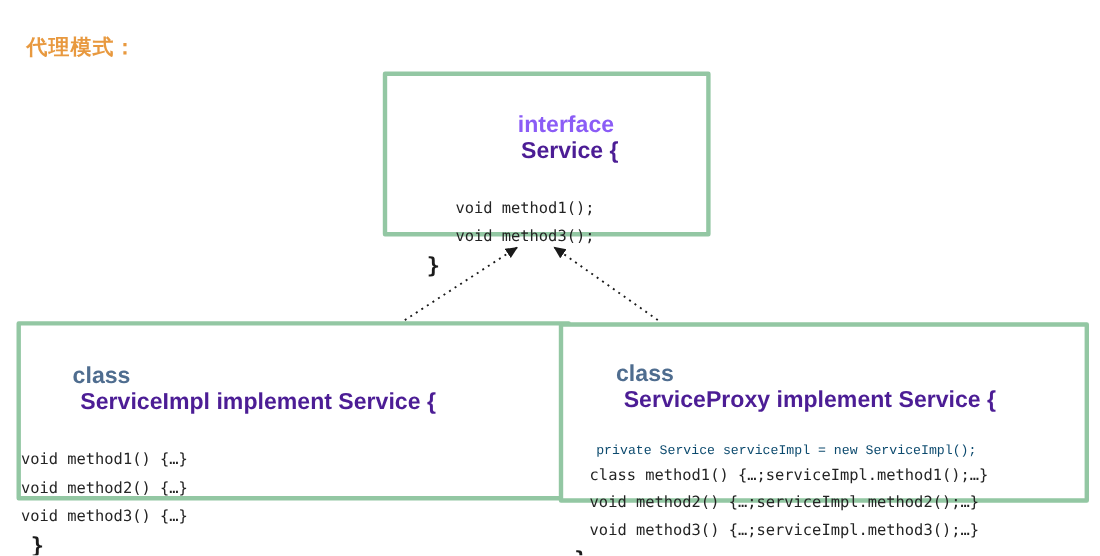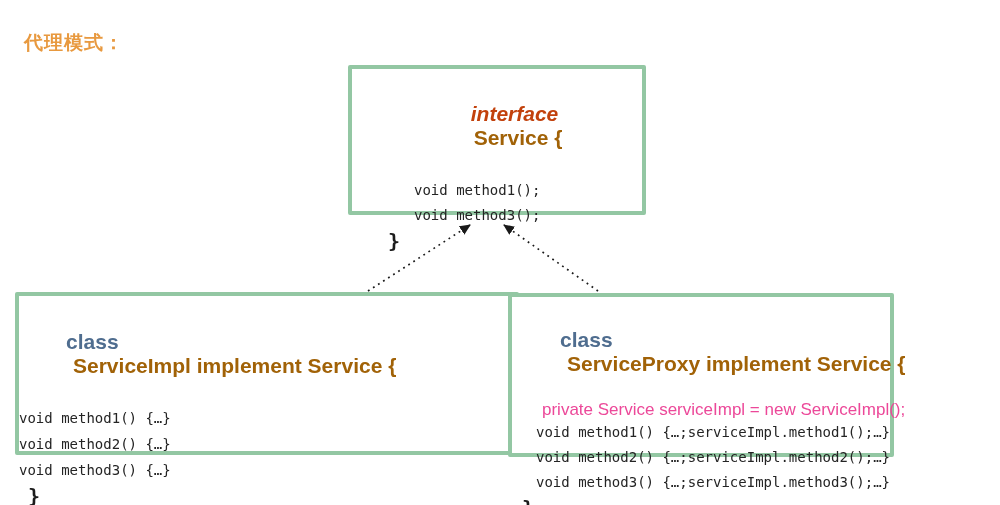--- a/index.html
+++ b/index.html
@@ -22,54 +22,54 @@
   }
   .uml-box {
     position: absolute;
     box-sizing: border-box;
     background: #ffffff;
     border: 4px solid #93C7A3;
     border-radius: 2px;
   }
   #interface-box { left: 348px; top: 65px;  width: 298px; height: 150px; }
   #impl-box      { left: 15px;  top: 292px; width: 504px; height: 163px; }
-  #proxy-box     { left: 508px; top: 293px; width: 386px; height: 164px; }
+  #proxy-box     { left: 508px; top: 293px; width: 482px; height: 164px; }
 
   .box-header {
     font-weight: bold;
     font-size: 21px;
     color: #1b1b1b;
     white-space: pre;
   }
   #interface-box .box-header { margin-top: 9px; text-align: center; }
   #impl-box .box-header      { margin: 10px 0 2px 12px; }
   #proxy-box .box-header     { margin: 7px 0 0 13px; }
 
-  .kw-interface { color: #c2410c; font-style: italic; }
+  .kw-interface { color: #8b5cf6; }
   .kw-class     { color: #4F6D8F; }
-  .hdr-name     { margin-left: 7px; color: #a16207; }
+  .hdr-name     { margin-left: 7px; color: #4c1d95; }
 
   .code-line {
     font-family: "DejaVu Sans Mono", monospace;
     font-size: 14px;
     line-height: 25px;
     color: #242424;
     white-space: pre;
   }
   #interface-box .code-line { margin-left: 62px; line-height: 25px; }
   #interface-box .code-block { margin-top: 4px; }
   #impl-box .code-line  { line-height: 26px; }
   #impl-box .code-block { margin-top: 3px; }
   #proxy-box .code-line { margin-left: 24px; line-height: 25px; }
 
   .field-line {
-    font-family: Liberation Sans, sans-serif;
-    font-size: 17px;
+    font-family: Liberation Mono, monospace;
+    font-size: 12px;
     line-height: 20px;
-    color: #ec4899;
+    color: #0c4a6e;
     margin-left: 30px;
     white-space: pre;
   }
   .close-brace {
     font-family: "DejaVu Sans Mono", monospace;
     font-weight: bold;
     font-size: 20px;
     line-height: 26px;
     color: #1b1b1b;
   }
@@ -131,20 +131,20 @@
     </div>
   </div>
 
   <div id="proxy-box" class="uml-box">
     <div class="box-header">
       <span class="kw-class">class</span>
       <span class="hdr-name">ServiceProxy implement Service {</span>
     </div>
     <div class="field-line">private Service serviceImpl = new ServiceImpl();</div>
     <div class="code-block">
-      <div class="code-line">void method1() {…;serviceImpl.method1();…}</div>
+      <div class="code-line">class method1() {…;serviceImpl.method1();…}</div>
       <div class="code-line">void method2() {…;serviceImpl.method2();…}</div>
       <div class="code-line">void method3() {…;serviceImpl.method3();…}</div>
       <div class="close-brace">}</div>
     </div>
   </div>
 
 </div>
 
 </body></html>

